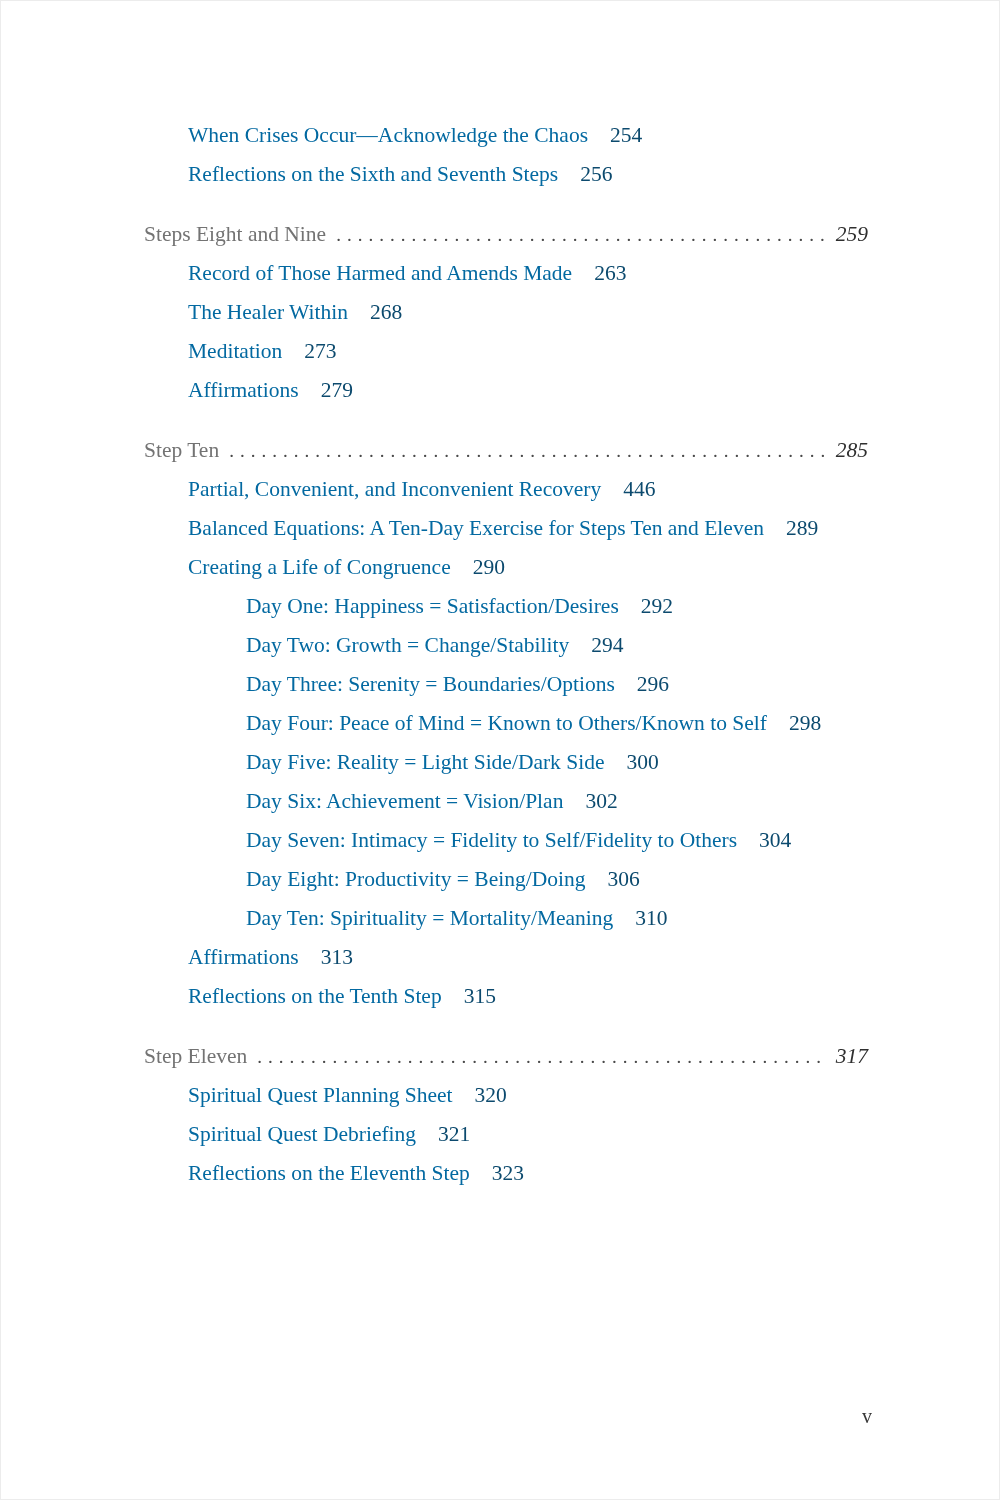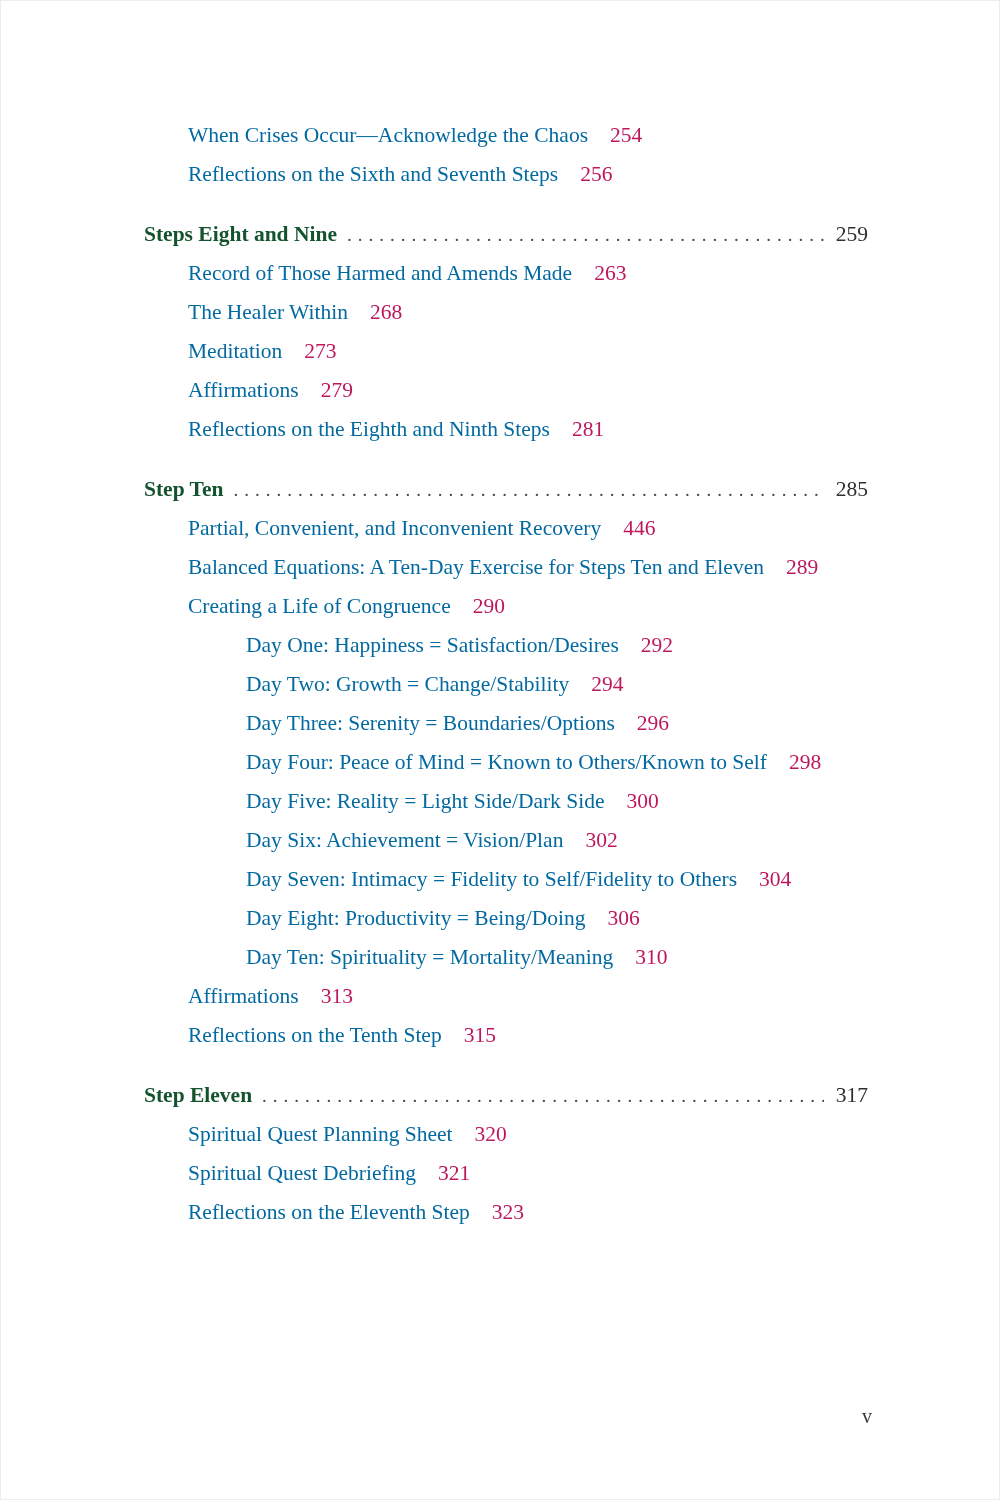--- a/index.html
+++ b/index.html
@@ -25,49 +25,50 @@
   .row {
     line-height: 39px;
     font-size: 21.5px;
     white-space: nowrap;
   }
   .row.lvl1 { padding-left: 44px; }
   .row.lvl2 { padding-left: 102px; }
   .row .lbl { color: #0369a1; }
   .row .pg {
     margin-left: 22px;
-    color: #be185d;
+    color: #0c4a6e;
   }
   .row.header {
     display: flex;
     align-items: baseline;
     margin-top: 21px;
   }
   .row.header .lbl {
-    font-weight: bold;
-    color: #14532d;
+    font-weight: normal;
+    color: #737373;
     flex: 0 0 auto;
   }
   .row.header .leader {
     flex: 1 1 auto;
     overflow: hidden;
     white-space: nowrap;
     margin: 0 12px 0 10px;
     font-size: 19px;
     color: #4a4a4a;
   }
   .row.header .leader::after {
     content: "........................................................................................................................................................";
     letter-spacing: 6px;
   }
   .row.header .pg {
     flex: 0 0 auto;
     margin-left: 0;
     font-weight: normal;
     color: #2f2f2f;
+    font-style: italic;
   }
   .folio {
     position: absolute;
     left: 850px;
     top: 1401px;
     width: 34px;
     text-align: center;
     font-size: 20px;
     line-height: 30px;
     color: #3a3a3a;
@@ -81,21 +82,20 @@
     <div class="row lvl1"><span class="lbl">Reflections on the Sixth and Seventh Steps</span><span class="pg">256</span></div>
     <div class="row header">
       <span class="lbl">Steps Eight and Nine</span>
       <span class="leader"></span>
       <span class="pg">259</span>
     </div>
     <div class="row lvl1"><span class="lbl">Record of Those Harmed and Amends Made</span><span class="pg">263</span></div>
     <div class="row lvl1"><span class="lbl">The Healer Within</span><span class="pg">268</span></div>
     <div class="row lvl1"><span class="lbl">Meditation</span><span class="pg">273</span></div>
     <div class="row lvl1"><span class="lbl">Affirmations</span><span class="pg">279</span></div>
-    <div class="row lvl1"><span class="lbl">Reflections on the Eighth and Ninth Steps</span><span class="pg">281</span></div>
     <div class="row header">
       <span class="lbl">Step Ten</span>
       <span class="leader"></span>
       <span class="pg">285</span>
     </div>
     <div class="row lvl1"><span class="lbl">Partial, Convenient, and Inconvenient Recovery</span><span class="pg">446</span></div>
     <div class="row lvl1"><span class="lbl">Balanced Equations: A Ten-Day Exercise for Steps Ten and Eleven</span><span class="pg">289</span></div>
     <div class="row lvl1"><span class="lbl">Creating a Life of Congruence</span><span class="pg">290</span></div>
     <div class="row lvl2"><span class="lbl">Day One: Happiness = Satisfaction/Desires</span><span class="pg">292</span></div>
     <div class="row lvl2"><span class="lbl">Day Two: Growth = Change/Stability</span><span class="pg">294</span></div>

